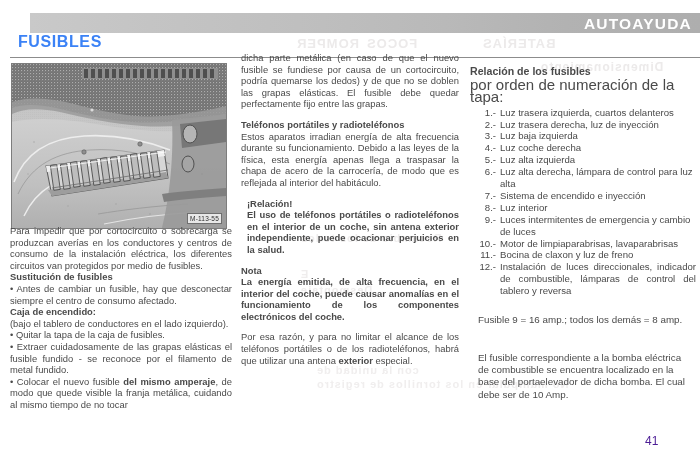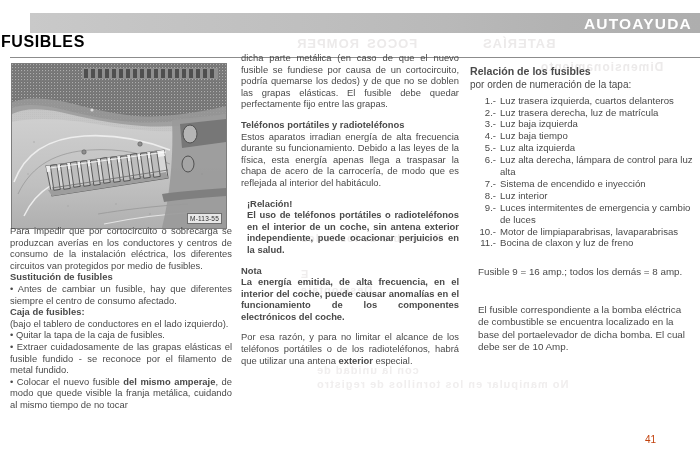--- a/index.html
+++ b/index.html
@@ -35,26 +35,26 @@
     font-size: 15.5px;
     font-weight: bold;
     letter-spacing: 1.2px;
     color: #ffffff;
     line-height: 19px;
   }
 
   
   #page-title {
     position: absolute;
-    left: 1px;
+    left: 18px;
     top: 33px;
     font-size: 16px;
     font-weight: bold;
     letter-spacing: 0.6px;
-    color: #000000;
+    color: #3b82f6;
   }
   #title-rule {
     position: absolute;
     left: 10px;
     top: 57px;
     width: 690px;
     height: 1px;
     background: #8c8c8c;
   }
   #title-rule-2 {
@@ -146,37 +146,37 @@
     margin-bottom: 0;
   }
   #fuse-list li .num {
     position: absolute;
     left: 0;
     top: 0;
     width: 26px;
     text-align: right;
   }
   .sub-lead {
-    font-size: 10px;
+    font-size: 15px;
     line-height: 12px;
     margin: 1px 0 0 0;
   }
   .rc-para {
     font-size: 9.8px;
     line-height: 12.4px;
     margin: 8px;
   }
 
   
   #page-number {
     position: absolute;
     left: 645px;
     top: 434px;
-    font-size: 10px;
-    color: #c2410c;
+    font-size: 12px;
+    color: #4c1d95;
   }
 </style>
 </head>
 <body>
 
 <div id="masthead">
   <div id="masthead-title">AUTOAYUDA</div>
 </div>
 
 <div class="ghost" id="ghost-1">ROMPER</div>
@@ -296,22 +296,22 @@
         <circle cx="16" cy="110" r="0.7"></circle>
     </g>
     <circle cx="80" cy="46" r="1.6" fill="#dcdcdc"></circle>
   </svg>
   <div id="photo-code">M-113-55</div>
 </div>
 
 <div class="col" id="col-left">
   <p class="para">Para impedir que por cortocircuito o sobrecarga se produzcan averías en los conductores y centros de consumo de la instalación eléctrica, los diferentes circuitos van protegidos por medio de fusibles.</p>
   <p class="hd">Sustitución de fusibles</p>
-  <p class="bullet">• Antes de cambiar un fusible, hay que diferentes siempre el centro de consumo afectado.</p>
-  <p class="hd">Caja de fusibles:</p>
+  <p class="bullet">• Antes de cambiar un fusible, hay que desconectar siempre el centro de consumo afectado.</p>
+  <p class="hd">Caja de encendido:</p>
   <p class="para">(bajo el tablero de conductores en el lado izquierdo).</p>
   <p class="bullet">• Quitar la tapa de la caja de fusibles.</p>
   <p class="bullet">• Extraer cuidadosamente de las grapas elásticas el fusible fundido - se reconoce por el filamento de metal fundido.</p>
   <p class="bullet"><span>• Colocar el nuevo fusible </span><b>del mismo amperaje</b><span>, de modo que quede visible la franja metálica, cuidando al mismo tiempo de no tocar</span></p>
 </div>
 
 <div class="col" id="col-mid">
   <p class="para">dicha parte metálica (en caso de que el nuevo fusible se fundiese por causa de un cortocircuito, podría quemarse los dedos) y de que no se doblen las grapas elásticas. El fusible debe quedar perfectamente fijo entre las grapas.</p>
   <div class="gap"></div>
   <p class="hd">Teléfonos portátiles y radioteléfonos</p>
@@ -326,30 +326,34 @@
   <p class="para" style="font-weight:bold;"><span>La energía emitida, de alta frecuencia, en el interior del coche, puede causar anomalías en el funcionamiento de los componentes </span><span>electrónicos del coche.</span></p>
   <div class="gap"></div>
   <p class="para"><span>Por esa razón, y para no limitar el alcance de los teléfonos portátiles o de los radioteléfonos, habrá que utilizar una antena </span><b>exterior</b><span> especial.</span></p>
 </div>
 
 <div class="col" id="col-right">
   <p class="hd" style="font-size:10.6px;">Relación de los fusibles</p>
   <p class="sub-lead">por orden de numeración de la tapa:</p>
   <ul id="fuse-list">
     <li><span class="num">1.-</span><span>Luz trasera izquierda, cuartos delanteros</span></li>
-    <li><span class="num">2.-</span><span>Luz trasera derecha, luz de matrícula</span></li>
+    <li><span class="num">2.-</span><span>Luz trasera derecha, luz de inyección</span></li>
     <li><span class="num">3.-</span><span>Luz baja izquierda</span></li>
-    <li><span class="num">4.-</span><span>Luz baja tiempo</span></li>
+    <li><span class="num">4.-</span><span>Luz coche derecha</span></li>
     <li><span class="num">5.-</span><span>Luz alta izquierda</span></li>
     <li><span class="num">6.-</span><span>Luz alta derecha, lámpara de control para luz alta</span></li>
     <li><span class="num">7.-</span><span>Sistema de encendido e inyección</span></li>
     <li><span class="num">8.-</span><span>Luz interior</span></li>
     <li><span class="num">9.-</span><span>Luces intermitentes de emergencia y cambio de luces</span></li>
     <li><span class="num">10.-</span><span>Motor de limpiaparabrisas, lavaparabrisas</span></li>
     <li><span class="num">11.-</span><span>Bocina de claxon y luz de freno</span></li>
+    <li>
+        <span class="num">12.-</span>
+        <span class="para" style="display:block;">Instalación de luces direccionales, indicador de combustible, lámparas de control del tablero y reversa</span>
+      </li>
   </ul>
   <div class="gap"></div>
   <p class="rc-para">Fusible 9 = 16 amp.; todos los demás = 8 amp.</p>
   <div class="gap"></div>
   <p class="rc-para">El fusible correspondiente a la bomba eléctrica de combustible se encuentra localizado en la base del portaelevador de dicha bomba. El cual debe ser de 10 Amp.</p>
 </div>
 
 <div id="page-number">41</div>
 
 </body></html>

